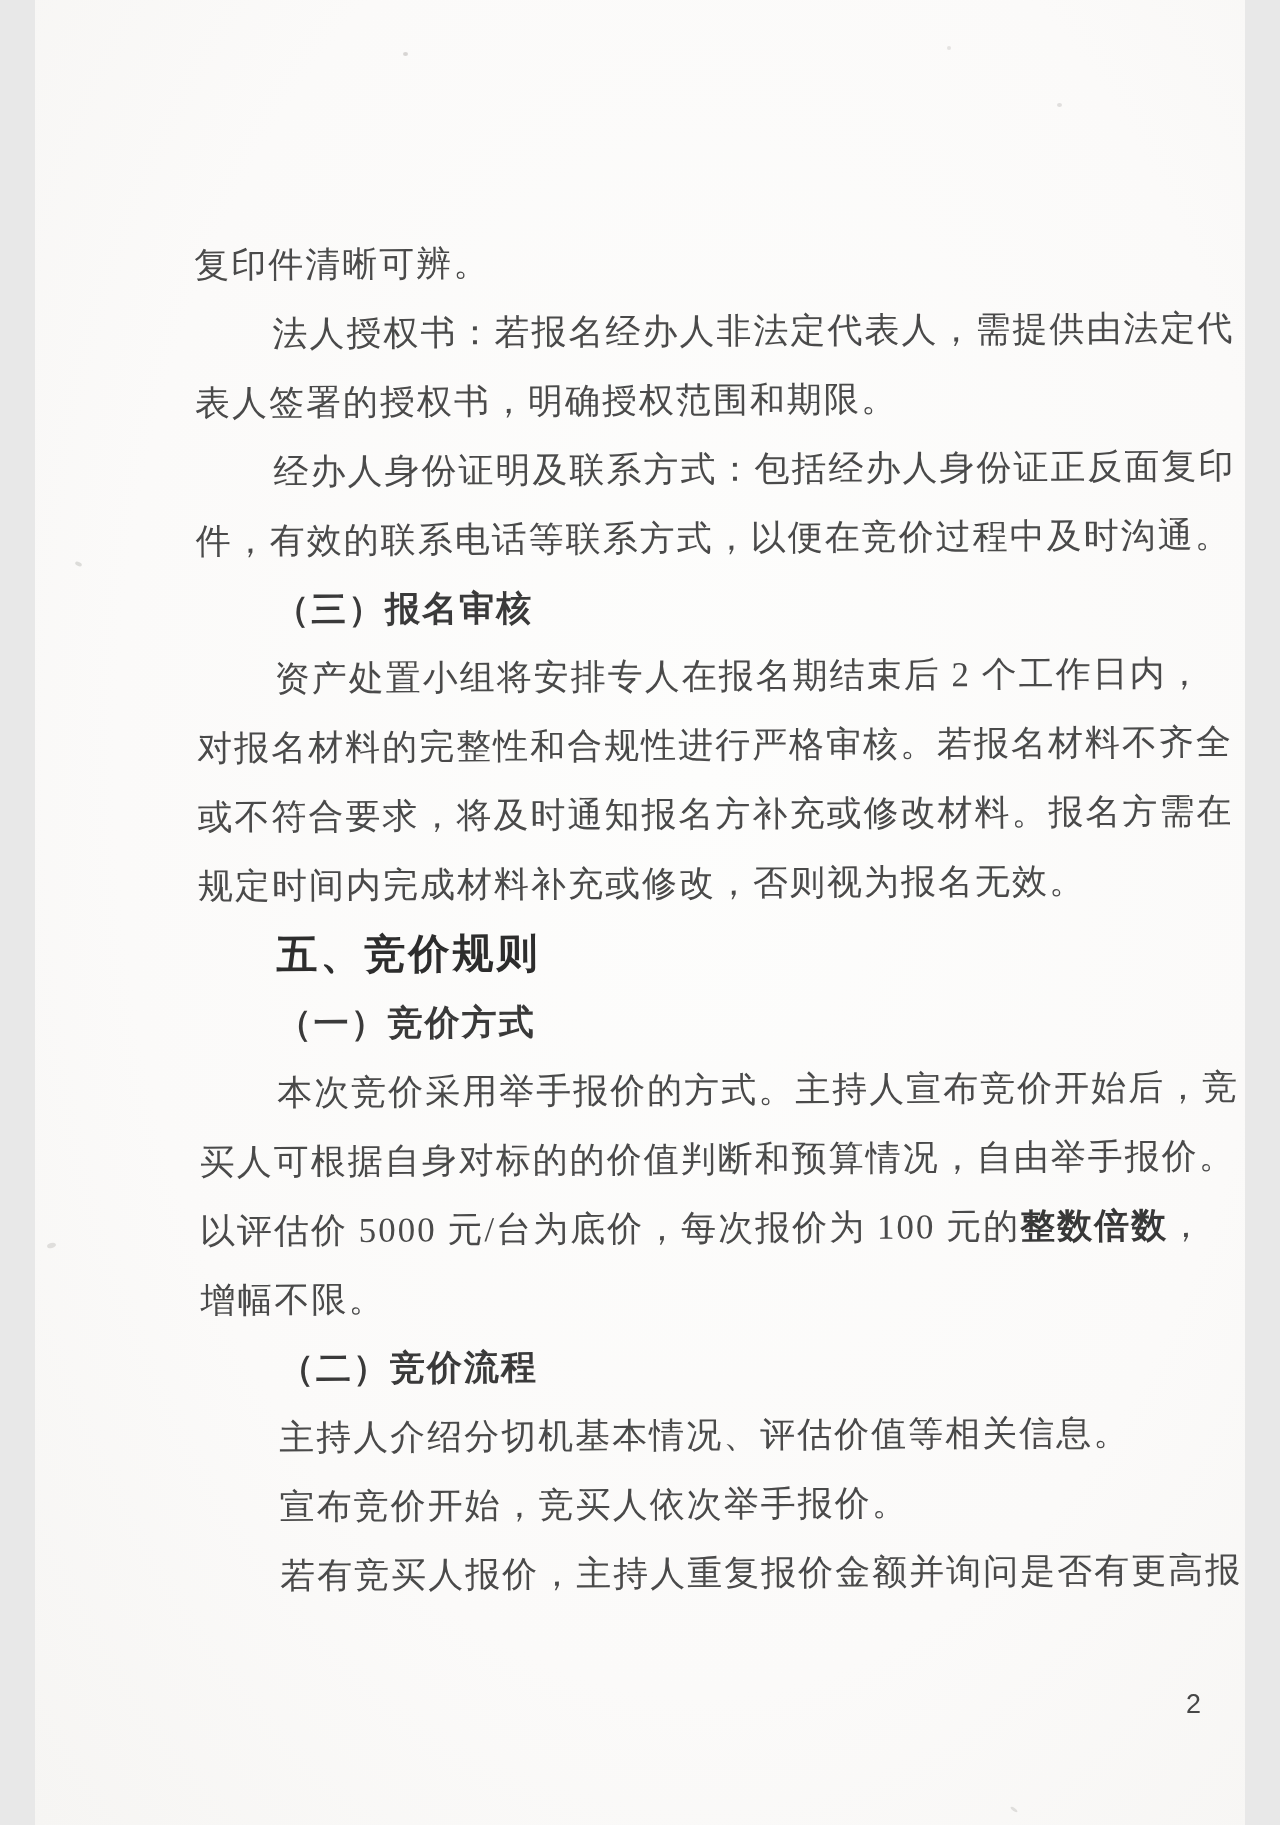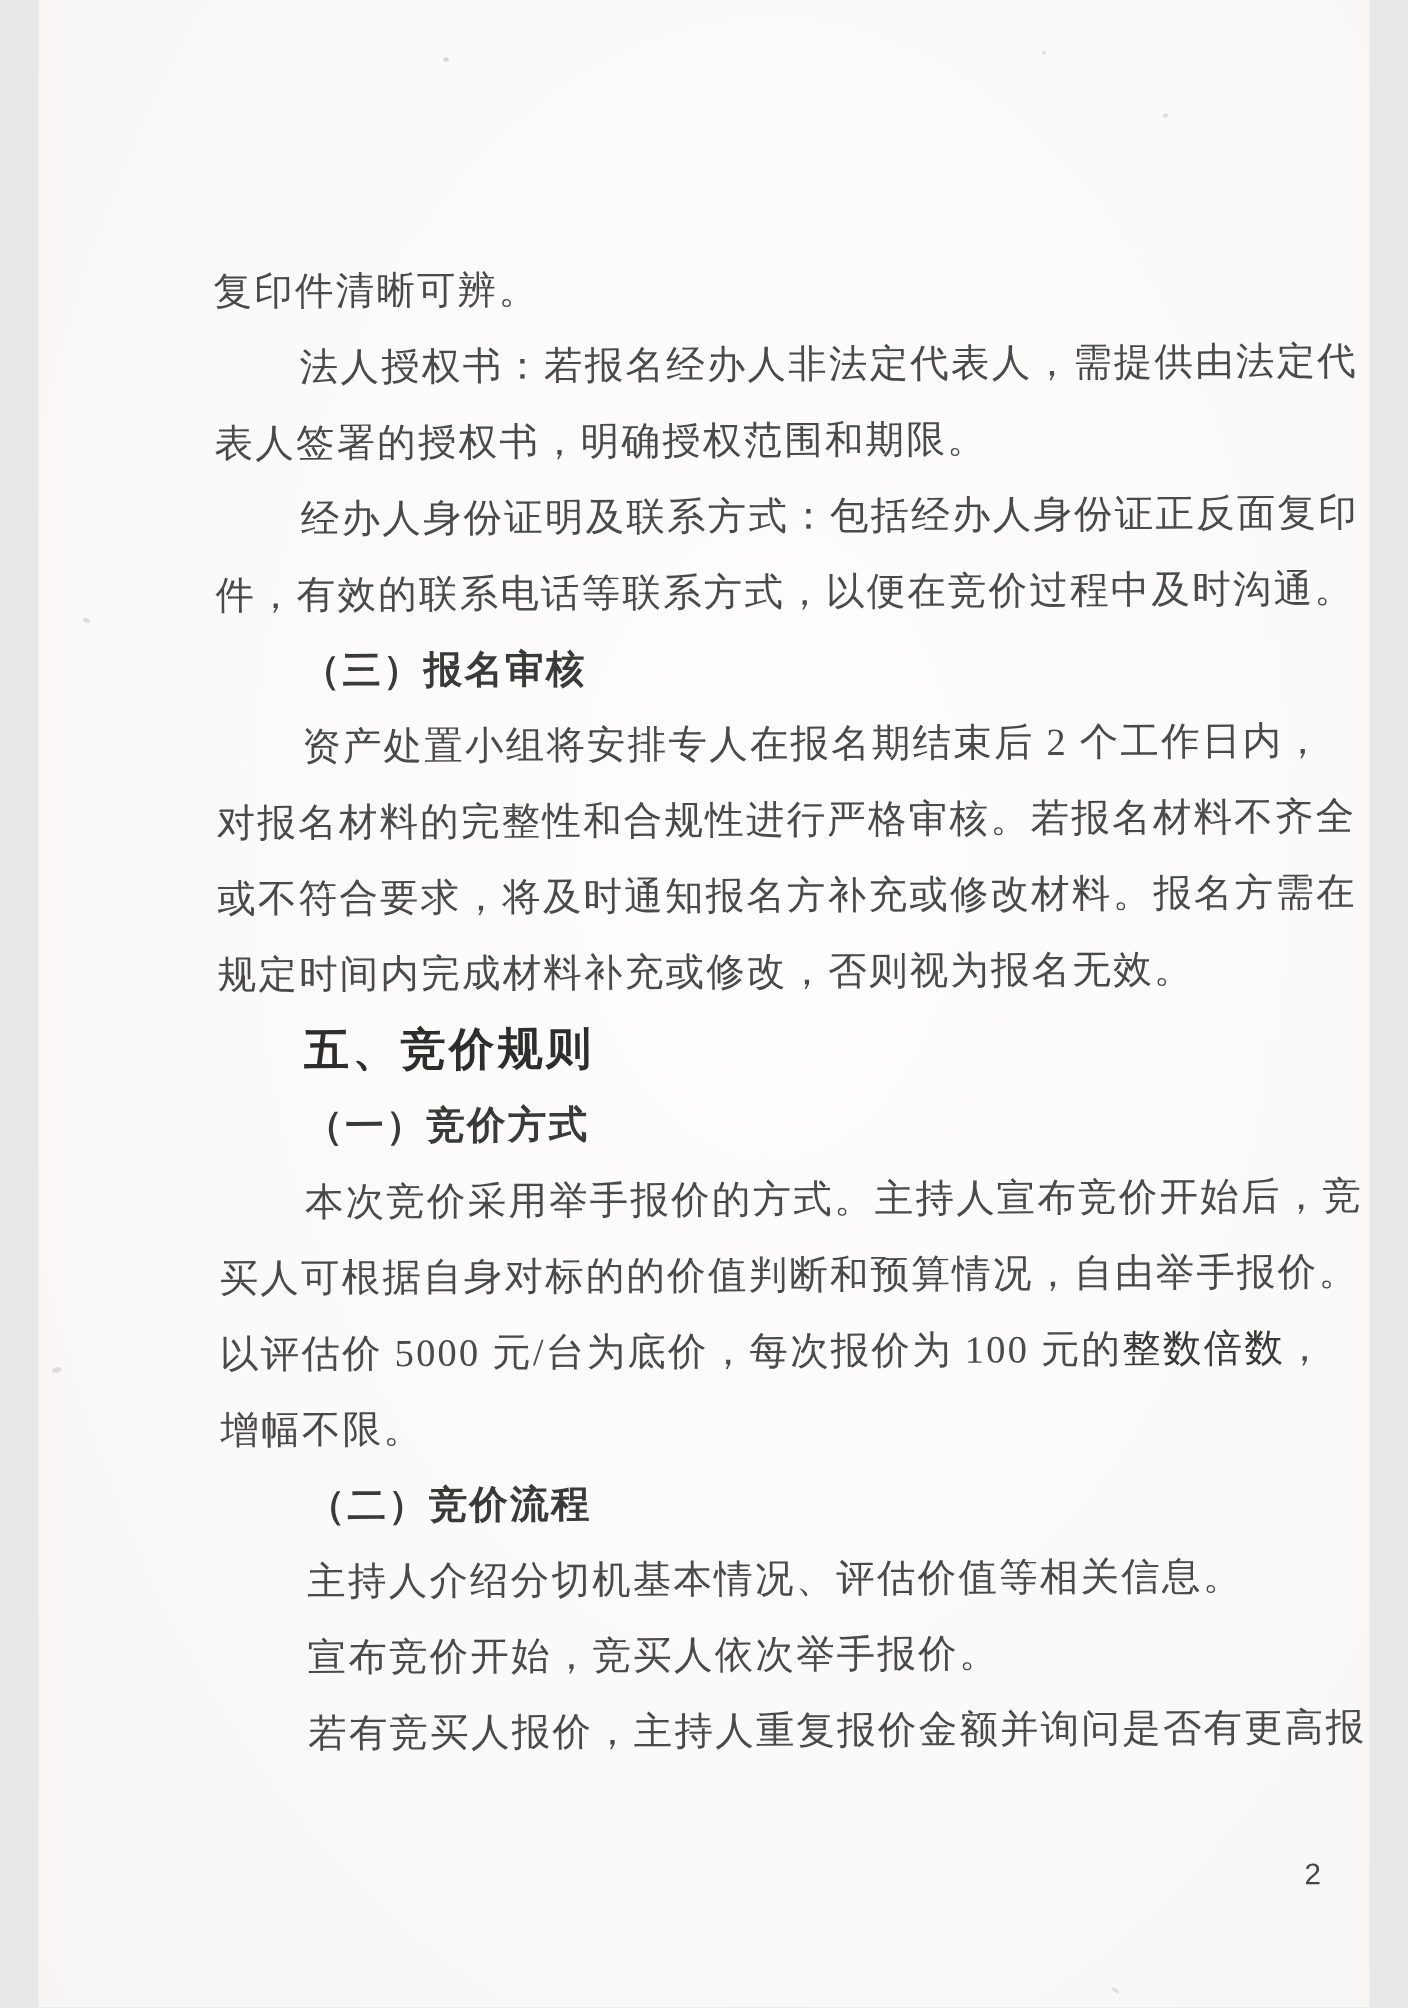--- a/index.html
+++ b/index.html
@@ -42,21 +42,21 @@
     font-weight: 600;
     color: #3a3a3a;
   }
   .line.h1 {
     font-weight: 700;
     font-size: 41px;
     color: #2d2d2d;
     letter-spacing: 3px;
   }
   .bold {
-    font-weight: 400;
+    font-weight: 700;
     color: #383838;
   }
   .page-number {
     position: absolute;
     left: 1146px;
     top: 1692px;
     font-size: 27px;
     color: #474747;
     font-family: "Liberation Sans", "DejaVu Sans", sans-serif;
   }

